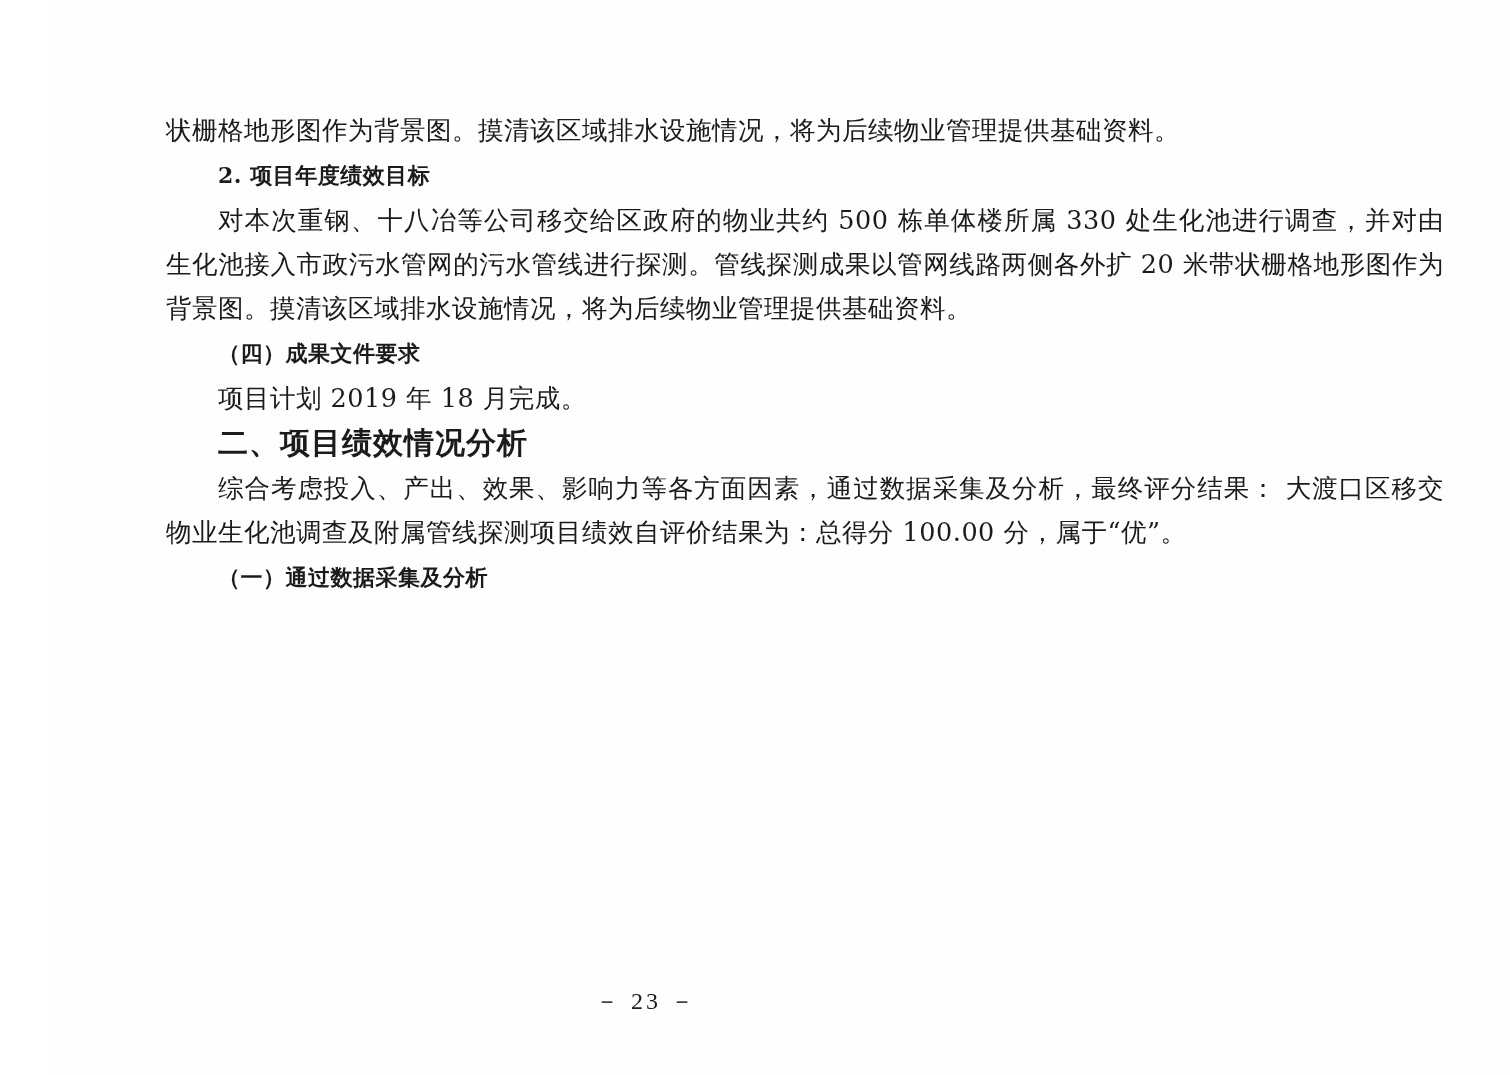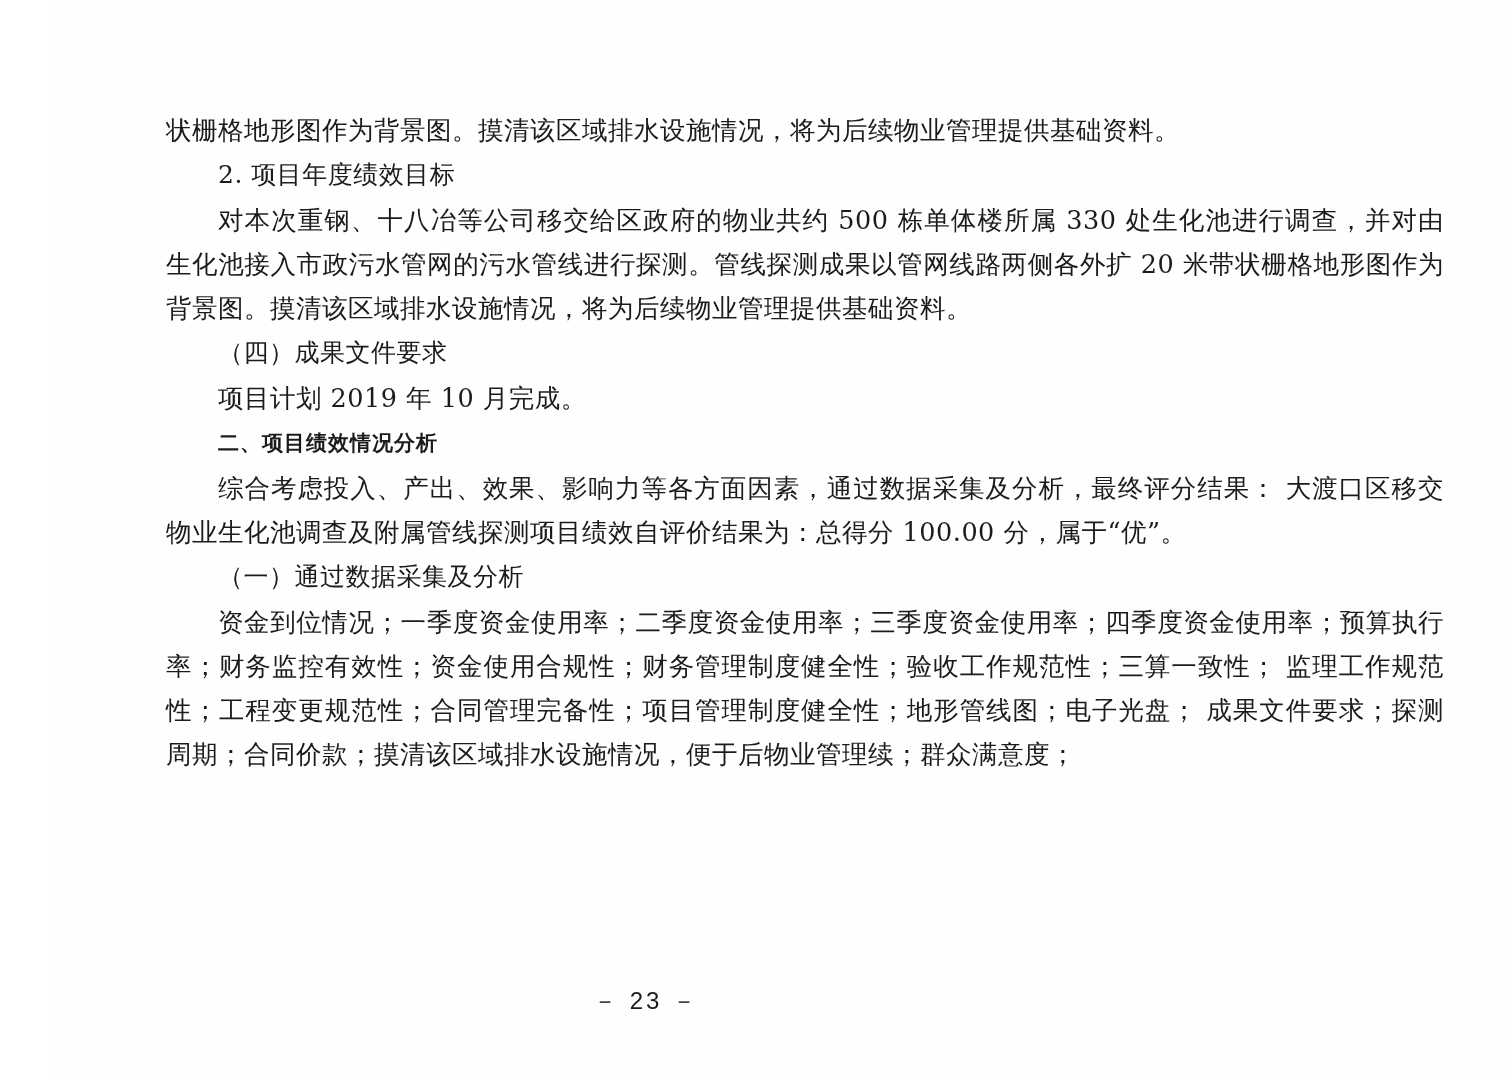--- a/index.html
+++ b/index.html
@@ -38,69 +38,69 @@
     text-align: justify;
     text-justify: inter-ideograph;
     font-family: "DejaVu Serif", "Liberation Serif", serif;
   }
   p.indent {
     text-indent: 52px;
   }
   p.heading {
     font-weight: bold;
     text-indent: 52px;
-    font-size: 21px;
+    font-size: 30px;
     line-height: 44px;
     margin: 0 0 1px 0;
     letter-spacing: 1px;
     font-family: "DejaVu Sans", "Liberation Sans", sans-serif;
   }
   p.subheading {
     text-indent: 52px;
-    font-size: 25px;
+    font-size: 22px;
     line-height: 44px;
     margin: 0 0 1px 0;
     letter-spacing: 0.5px;
+    font-weight: bold;
   }
   .justify-stretch {
     text-align: justify;
     text-justify: inter-ideograph;
   }
   .footer {
     position: absolute;
     left: 0;
     top: 985px;
     width: 1196px;
     text-align: center;
     font-size: 24px;
     letter-spacing: 3px;
     color: #1b1b1b;
-    font-family: Liberation Sans, sans-serif;
+    font-family: Liberation Serif, serif;
   }
 </style>
 </head>
 <body>
 
 <div class="page">
   <div class="content">
 
     <p class="para justify-stretch">状栅格地形图作为背景图。摸清该区域排水设施情况，将为后续物业管理提供基础资料。</p>
 
     <p class="subheading">2. 项目年度绩效目标</p>
 
     <p class="para indent justify-stretch">对本次重钢、十八冶等公司移交给区政府的物业共约 500 栋单体楼所属 330 处生化池进行调查，并对由生化池接入市政污水管网的污水管线进行探测。管线探测成果以管网线路两侧各外扩 20 米带状栅格地形图作为背景图。摸清该区域排水设施情况，将为后续物业管理提供基础资料。</p>
 
     <p class="subheading">（四）成果文件要求</p>
 
-    <p class="para indent">项目计划 2019 年 10 月完成。</p>
+    <p class="para indent">项目计划 2019 年 18 月完成。</p>
 
     <p class="heading">二、项目绩效情况分析</p>
 
     <p class="para indent justify-stretch">综合考虑投入、产出、效果、影响力等各方面因素，通过数据采集及分析，最终评分结果： 大渡口区移交物业生化池调查及附属管线探测项目绩效自评价结果为：总得分 100.00 分，属于“优”。</p>
 
     <p class="subheading">（一）通过数据采集及分析</p>
 
-    <p class="para indent justify-stretch">资金到位情况；一季度资金使用率；二季度资金使用率；三季度资金使用率；四季度资金使用率；预算执行率；财务监控有效性；资金使用合规性；财务管理制度健全性；验收工作规范性；三算一致性； 监理工作规范性；工程变更规范性；合同管理完备性；项目管理制度健全性；地形管线图；电子光盘； 成果文件要求；探测周期；合同价款；摸清该区域排水设施情况，便于后物业管理续；群众满意度；</p>
 
   </div>
 
   <div class="footer">－ 23 －</div>
 </div>
 
 </body></html>

